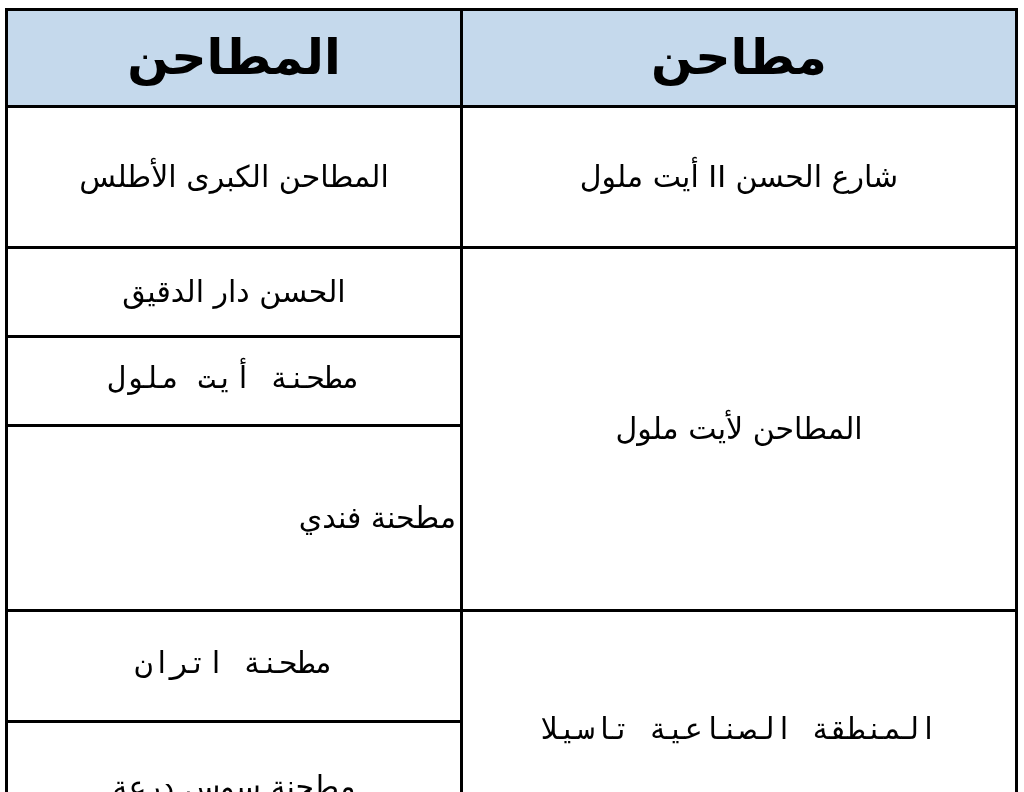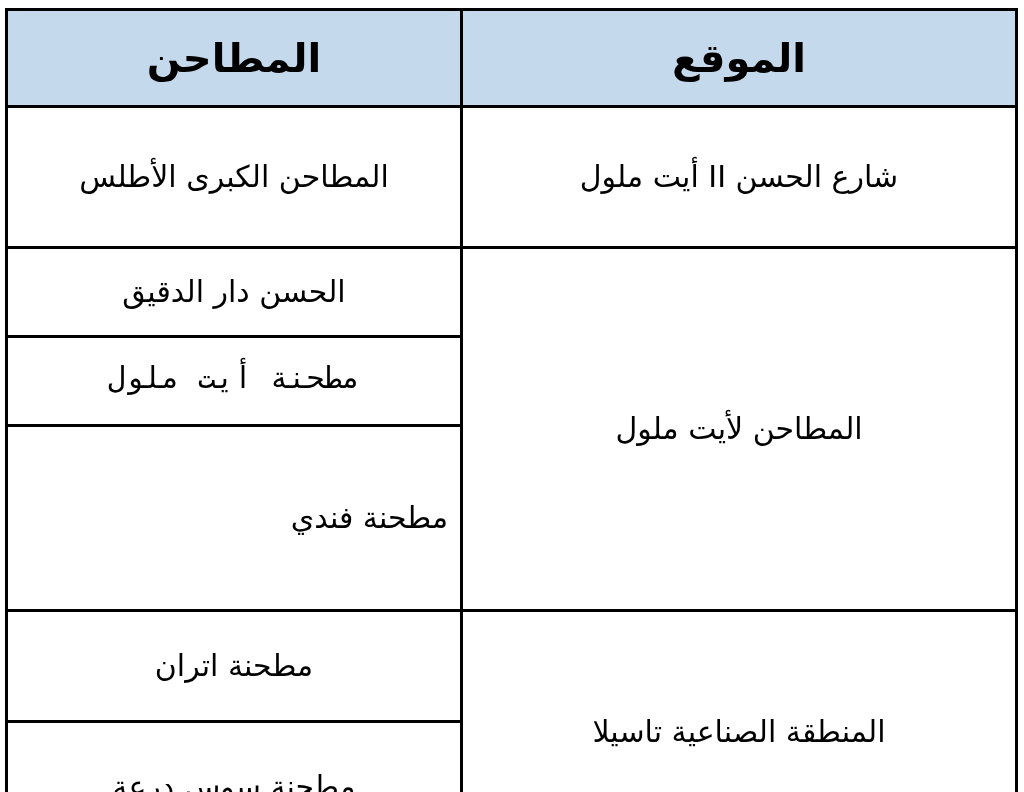--- a/index.html
+++ b/index.html
@@ -28,61 +28,61 @@
     margin: 8px 6px 0 8px;
     direction: rtl;
   }
 
   table.mills-table col.col-name { width: 455px; }
   table.mills-table col.col-loc  { width: 555px; }
 
   table.mills-table th,
   table.mills-table td {
     border: 3px solid #000000;
-    padding: 6px 12px;
+    padding: 6px 4px;
     text-align: center;
     vertical-align: middle;
     font-size: 30px;
     line-height: 1.25;
     color: #000000;
     font-weight: normal;
     word-wrap: break-word;
   }
 
   table.mills-table thead th {
     background: #c5d9ec;
     font-weight: bold;
-    font-size: 40px;
+    font-size: 49px;
     height: 86px;
     padding: 4px 15px;
   }
 
   
   tr.r1 td { height: 126px; }
   tr.r2 td { height: 74px; }
   tr.r3 td { height: 74px; font-family: Liberation Mono, monospace; }
   tr.r4 td { height: 170px; text-align: right; }
-  tr.r5 td { height: 96px; }
+  tr.r5 td { height: 96px; font-family: Liberation Mono, monospace; }
   tr.r6 td { height: 116px; }
 
   td.loc-cell { font-size: 30px; }
 </style>
 </head>
 <body>
 
 <div class="page">
 
   <table class="mills-table">
     <colgroup>
       <col class="col-loc">
       <col class="col-name">
     </colgroup>
     <thead>
       <tr>
-        <th>الموقع</th>
+        <th>مطاحن</th>
         <th>المطاحن</th>
       </tr>
     </thead>
     <tbody>
 
       <tr class="r1">
         <td class="loc-cell">شارع الحسن II أيت ملول</td>
         <td>المطاحن الكبرى الأطلس</td>
       </tr>
 

